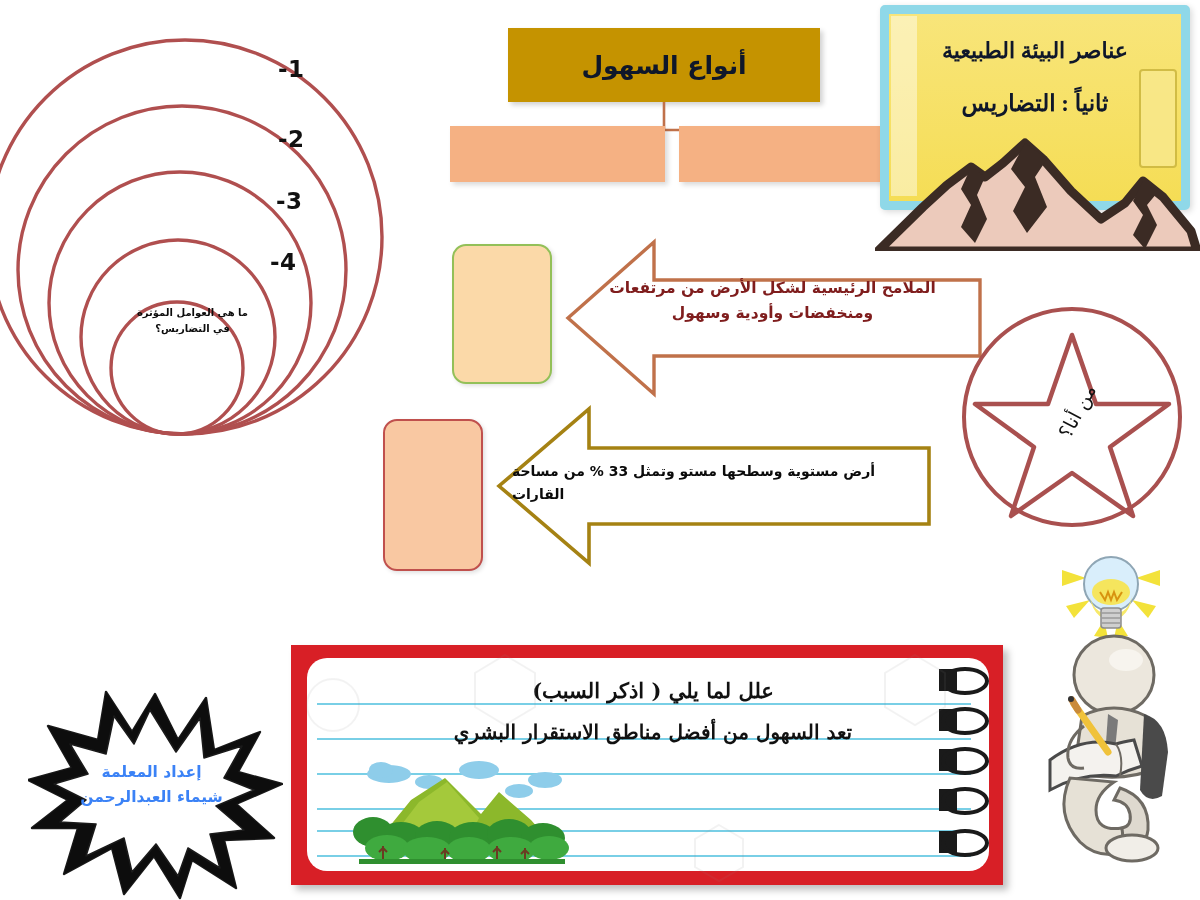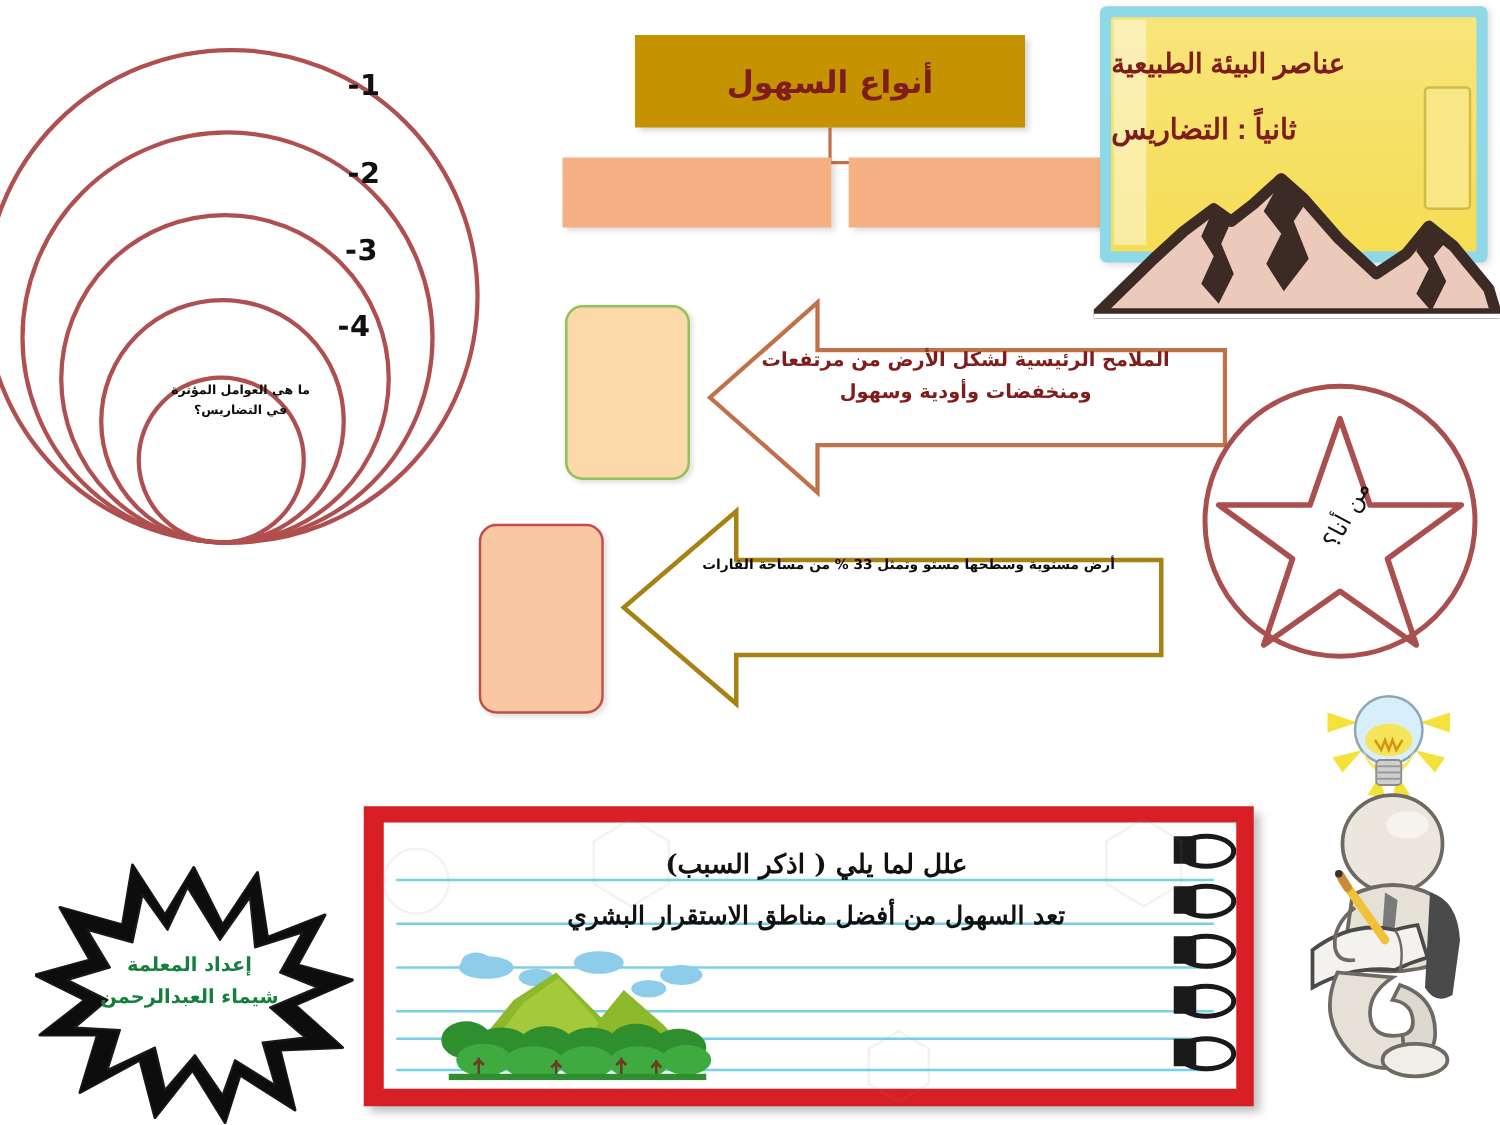--- a/index.html
+++ b/index.html
@@ -52,21 +52,21 @@
   
   #flow-title {
     left: 508px; top: 28px;
     width: 312px; height: 74px;
     background: #c59300;
     box-shadow: 3px 3px 5px rgba(0,0,0,.18);
     display: flex; align-items: center; justify-content: center;
     direction: rtl;
   }
   #flow-title span {
-    font-size: 25px; font-weight: bold; color: #7f1d1d;
+    font-size: 25px; font-weight: bold; color: #0f172a;
     font-family: "DejaVu Sans", "Liberation Sans", sans-serif;
   }
   .flow-child {
     background: #f5b183;
     box-shadow: 3px 3px 5px rgba(0,0,0,.15);
   }
   #flow-child-left  { left: 450px; top: 126px; width: 215px; height: 56px; }
   #flow-child-right { left: 679px; top: 126px; width: 215px; height: 56px; }
 
   
@@ -94,25 +94,25 @@
     opacity: .85;
   }
   #title-card-left-strip {
     position: absolute; left: 2px; top: 2px;
     width: 26px; height: 180px;
     background: rgba(255,255,255,.45);
   }
   .card-line {
     position: absolute;
     width: 100%;
-    text-align: left;
-    direction: rtl;
-    font-family: Liberation Sans, sans-serif;
-    font-weight: bold;
-    color: #7f1d1d;
+    text-align: center;
+    direction: rtl;
+    font-family: Liberation Serif, serif;
+    font-weight: bold;
+    color: #0f172a;
     font-size: 22px;
   }
   #card-line-1 { top: 24px; }
   #card-line-2 { top: 76px; font-size: 23px; }
 
   
   #callout1-box {
     left: 452px; top: 244px;
     width: 100px; height: 140px;
     background: #fbd9a8;
@@ -136,25 +136,25 @@
   #callout2-box {
     left: 383px; top: 419px;
     width: 100px; height: 152px;
     background: #f9c8a2;
     border: 2.4px solid #c0504d;
     border-radius: 14px;
     box-shadow: 2px 2px 4px rgba(0,0,0,.12);
     box-sizing: border-box;
   }
   #callout2-text {
-    left: 512px; top: 443px;
+    left: 512px; top: 460px;
     width: 380px;
     direction: rtl;
-    text-align: right;
-    font-size: 11px;
+    text-align: left;
+    font-size: 14px;
     font-weight: bold;
     line-height: 1.62;
     color: #0b0b0b;
   }
 
   
   #star-group { left: 955px; top: 300px; width: 235px; height: 235px; }
   #star-text {
     position: absolute;
     left: 82px; top: 100px;
@@ -174,20 +174,21 @@
   #notebook-red {
     position: absolute; inset: 0;
     background: #d81f26;
     box-shadow: 5px 5px 7px rgba(0,0,0,.25);
   }
   #notebook-page {
     position: absolute;
     left: 16px; top: 13px;
     right: 14px; bottom: 14px;
     background: #ffffff;
+    border-radius: 20px;
   }
   .note-rule {
     position: absolute;
     left: 10px; right: 18px;
     height: 2px;
     background: #79cfe6;
   }
   .note-text {
     position: absolute;
     right: 46px;
@@ -212,21 +213,21 @@
   #starburst { left: 28px; top: 688px; width: 255px; height: 212px; }
   #starburst-text {
     position: absolute;
     left: 36px; top: 72px;
     width: 175px;
     text-align: center;
     direction: rtl;
     font-size: 15.5px;
     line-height: 1.6;
     font-weight: bold;
-    color: #15803d;
+    color: #3b82f6;
   }
 
   
   #thinker-group { left: 1022px; top: 548px; width: 178px; height: 335px; }
 </style>
 </head>
 <body>
 
 <div class="stage">
 

